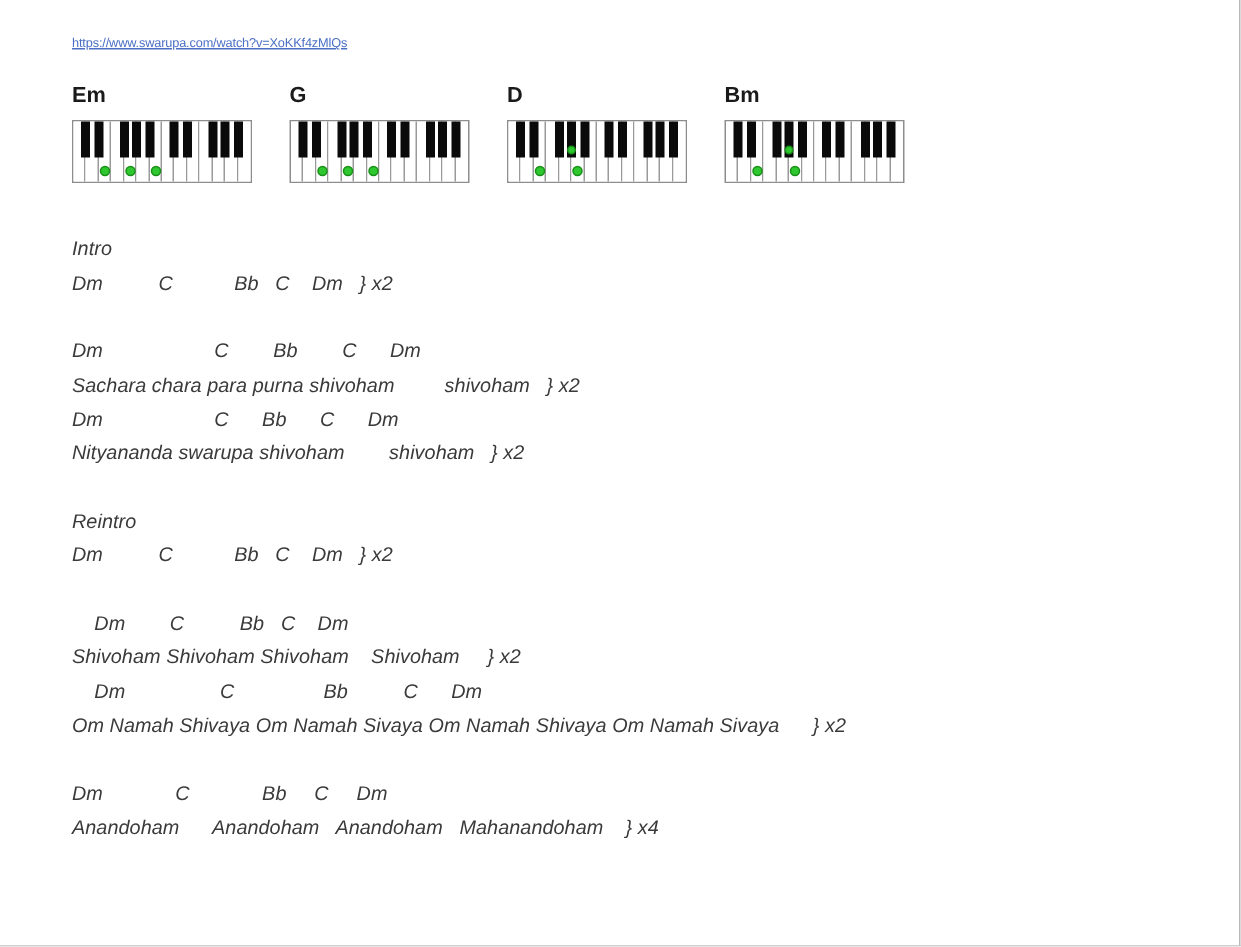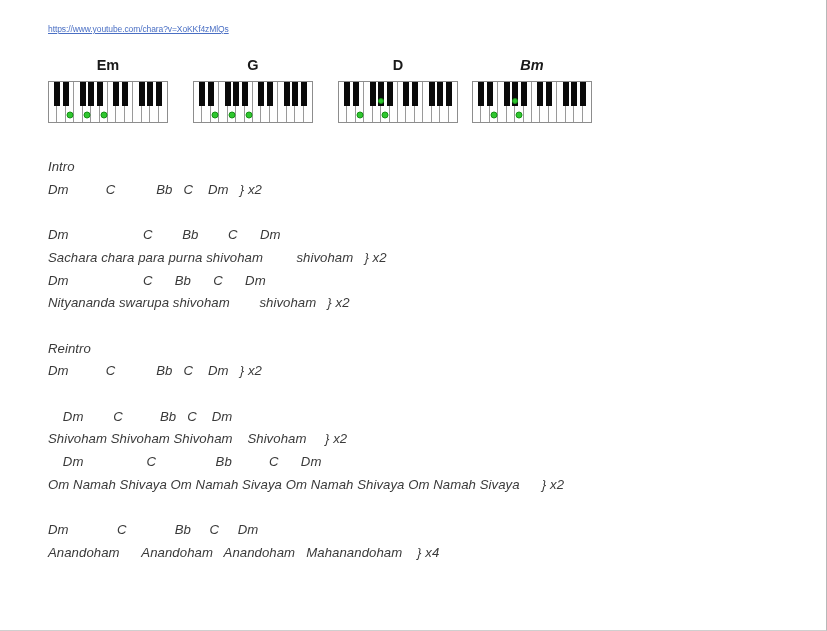--- a/index.html
+++ b/index.html
@@ -54,21 +54,20 @@
   .chord {
     position: absolute;
     top: 0;
     width: 160px;
     text-align: left;
   }
   .chord-name {
     font-size: 14.5px;
     font-weight: bold;
     color: #1a1a1a;
-    text-align: center;
     width: 120px;
     margin: 0 0 8px 0;
     line-height: 1;
   }
   .kbd {
     position: relative;
     width: 120px;
     height: 42px;
     border: 1px solid #8d8d8d;
     background: #ffffff;
@@ -120,21 +119,21 @@
   .line { min-height: 22.7px; font-style: italic; }
   .line.blank { height: 22.7px; }
 </style>
 </head>
 <body>
 
 <div class="page">
   <div class="doc">
 
 
-    <a class="url">https://www.youtube.com/chara?v=XoKKf4zMlQs</a>
+    <a class="url">https://www.swarupa.com/watch?v=XoKKf4zMlQs</a>
 
     <div class="chords">
         <div class="chord" style="left: 0px;">
           <div class="chord-name">Em</div>
           <div class="kbd">
             <div class="wkey" style="left: 0%; width: 7.14286%;"></div>
             <div class="wkey" style="left: 7.14286%; width: 7.14286%;"></div>
             <div class="wkey" style="left: 14.2857%; width: 7.14286%;"></div>
             <div class="wkey" style="left: 21.4286%; width: 7.14286%;"></div>
             <div class="wkey" style="left: 28.5714%; width: 7.14286%;"></div>
@@ -220,21 +219,21 @@
             <div class="bkey" style="left: 40.2571%;"></div>
             <div class="bkey" style="left: 54.5429%;"></div>
             <div class="bkey" style="left: 61.6857%;"></div>
             <div class="bkey" style="left: 75.9714%;"></div>
             <div class="bkey" style="left: 83.1143%;"></div>
             <div class="bkey" style="left: 90.2571%;"></div>
             <div class="dot" style="left: 17.8571%; top: 83%;"></div>
             <div class="dot" style="left: 39.2857%; top: 83%;"></div>
           </div>
         </div>
-        <div class="chord" style="left: 424px; font-style: italic;">
+        <div class="chord" style="left: 435px;">
           <div class="chord-name">Bm</div>
           <div class="kbd">
             <div class="wkey" style="left: 0%; width: 7.14286%;"></div>
             <div class="wkey" style="left: 7.14286%; width: 7.14286%;"></div>
             <div class="wkey" style="left: 14.2857%; width: 7.14286%;"></div>
             <div class="wkey" style="left: 21.4286%; width: 7.14286%;"></div>
             <div class="wkey" style="left: 28.5714%; width: 7.14286%;"></div>
             <div class="wkey" style="left: 35.7143%; width: 7.14286%;"></div>
             <div class="wkey" style="left: 42.8571%; width: 7.14286%;"></div>
             <div class="wkey" style="left: 50%; width: 7.14286%;"></div>

